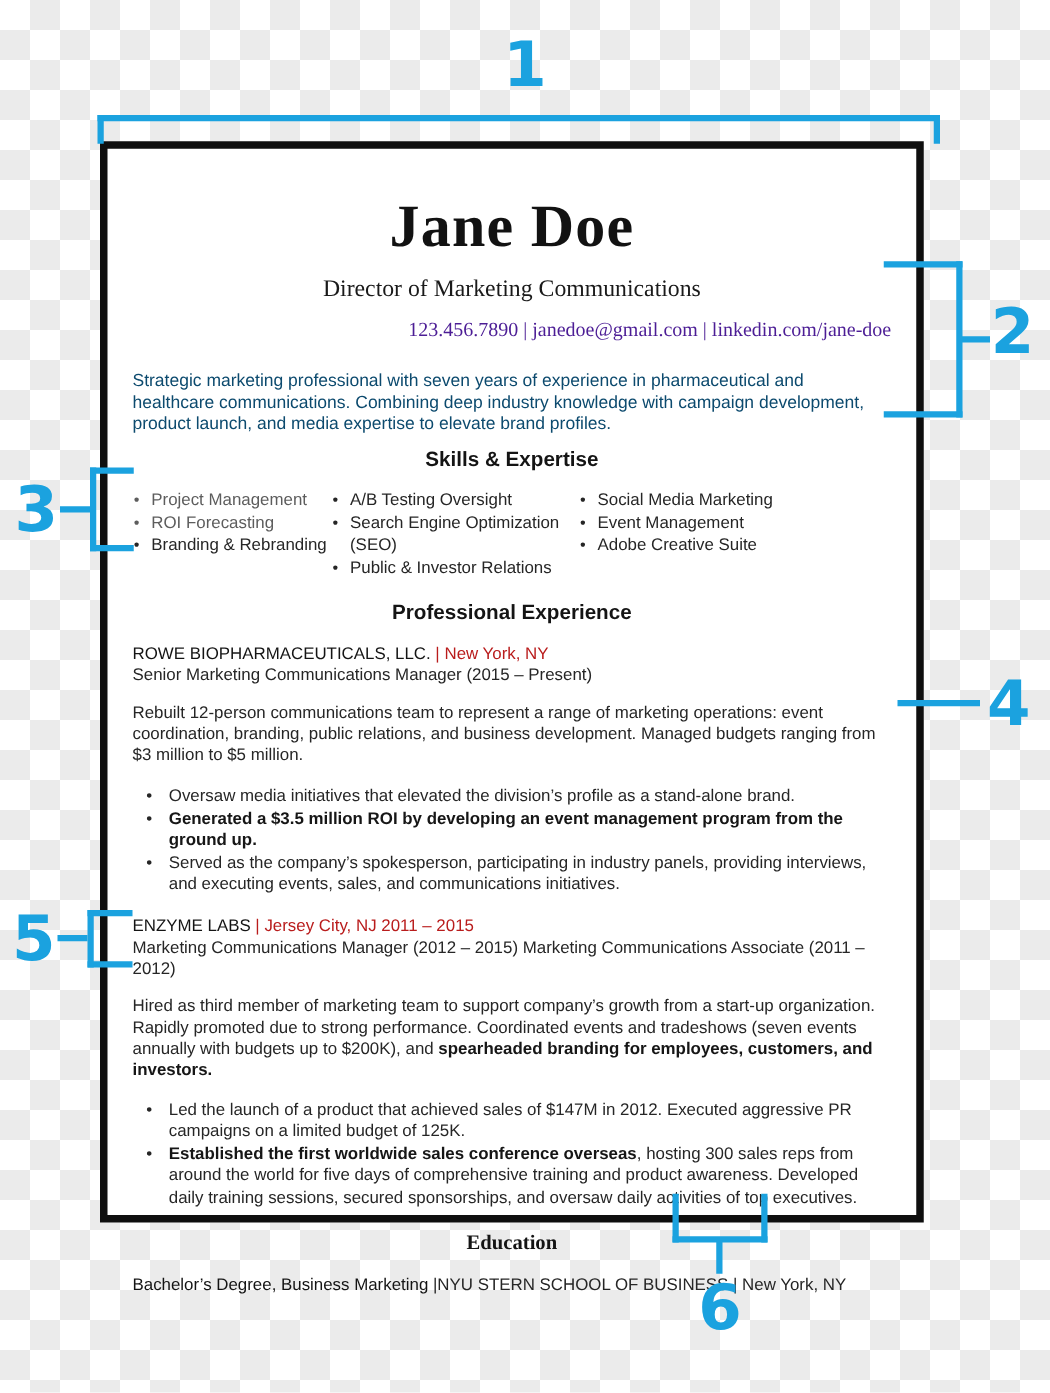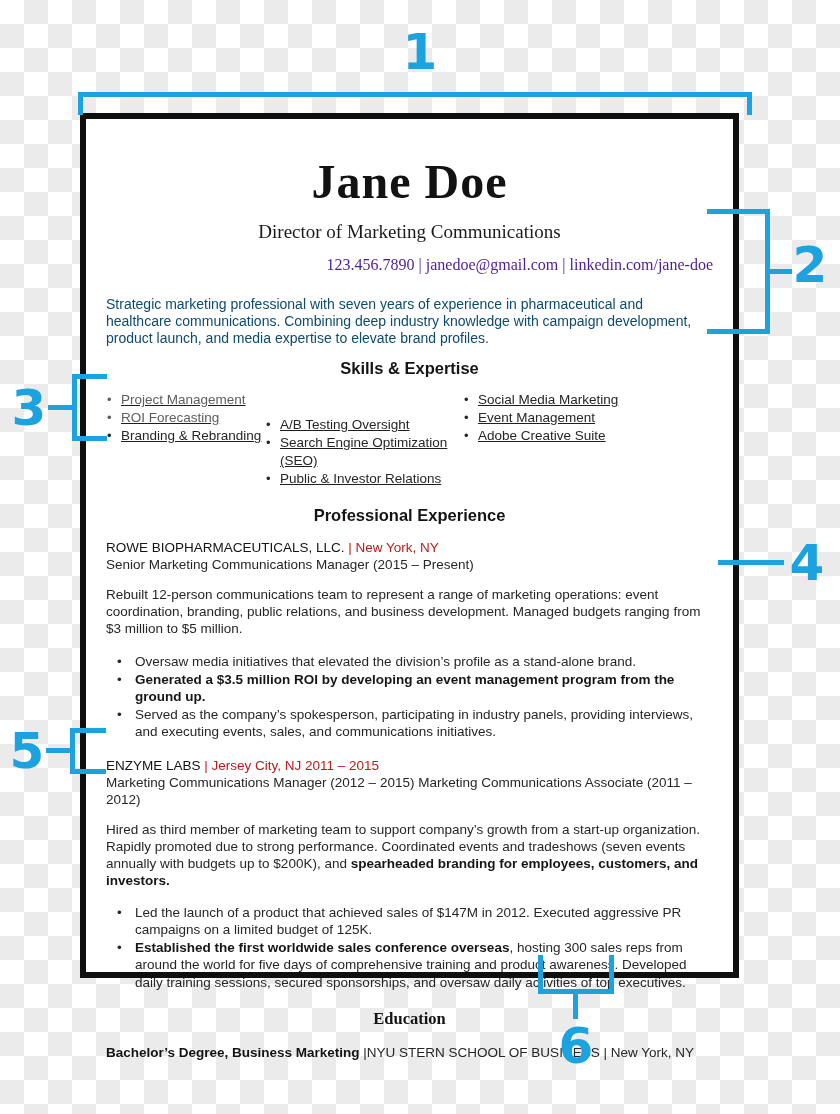--- a/index.html
+++ b/index.html
@@ -40,24 +40,24 @@
     font-size:14px;line-height:17px;color:#0c4a6e;
   }
   .sec-head{
     margin:11px 0 0;text-align:center;
     font-size:16.5px;line-height:20px;font-weight:700;color:#141414;
   }
   .sec-head.pe{margin-top:17px;}
   .sec-head.edu{margin-top:18px;font-family:Liberation Serif, serif;}
 
   
-  .skills-row{display:flex;margin:13px 0 0;text-decoration:underline;}
+  .skills-row{display:flex;margin:13px 0 0;}
   .skill-col{list-style:none;margin:0;padding:0;}
   .skill-col.c1{width:160px;padding-left:1px;box-sizing:border-box;}
-  .skill-col.c2{width:198px;margin-top:25px;}
+  .skill-col.c2{width:198px;}
   .skill-col.c3{flex:1;}
   .skill-col li{
     position:relative;padding-left:14px;font-size:13.5px;line-height:18px;color:#262626;
   }
   .skill-col li::before{content:"\2022";position:absolute;left:0;top:0;font-size:13px;}
   .skill-col.c1 li:nth-child(-n+2){color:#5d5d5d;}
 
   
   .job-head{margin:14px 0 0;font-size:13.5px;line-height:17px;}
   .job-head.j2{margin-top:16px;}
@@ -67,21 +67,21 @@
   .job-par{margin:13px 0 0;width:612px;font-size:13.5px;line-height:17px;color:#262626;}
   .job-par b, .exp-list b{color:#161616;}
   .exp-list{list-style:none;margin:16px 0 0 11px;padding:0;width:596px;}
   .exp-list.l2{margin-top:15px;}
   .exp-list li{
     position:relative;padding-left:18px;font-size:13.5px;line-height:17.5px;color:#262626;
   }
   .exp-list li::before{content:"\2022";position:absolute;left:0;top:0;}
 
   .degree-line{margin:15px 0 0;font-size:13.5px;line-height:17px;color:#262626;}
-  .degree-line .deg{font-weight:700;color:#141414;}
+  .degree-line .deg{font-weight:400;color:#141414;}
 
   
   .ann{position:absolute;z-index:5;}
   .ann-label{
     font-family:"DejaVu Sans", sans-serif;font-weight:700;
     font-size:50px;line-height:1;color:var(--blue);text-align:center;
   }
   .ann-box{box-sizing:border-box;}
   :root{--blue:#1ba2df;}
 

